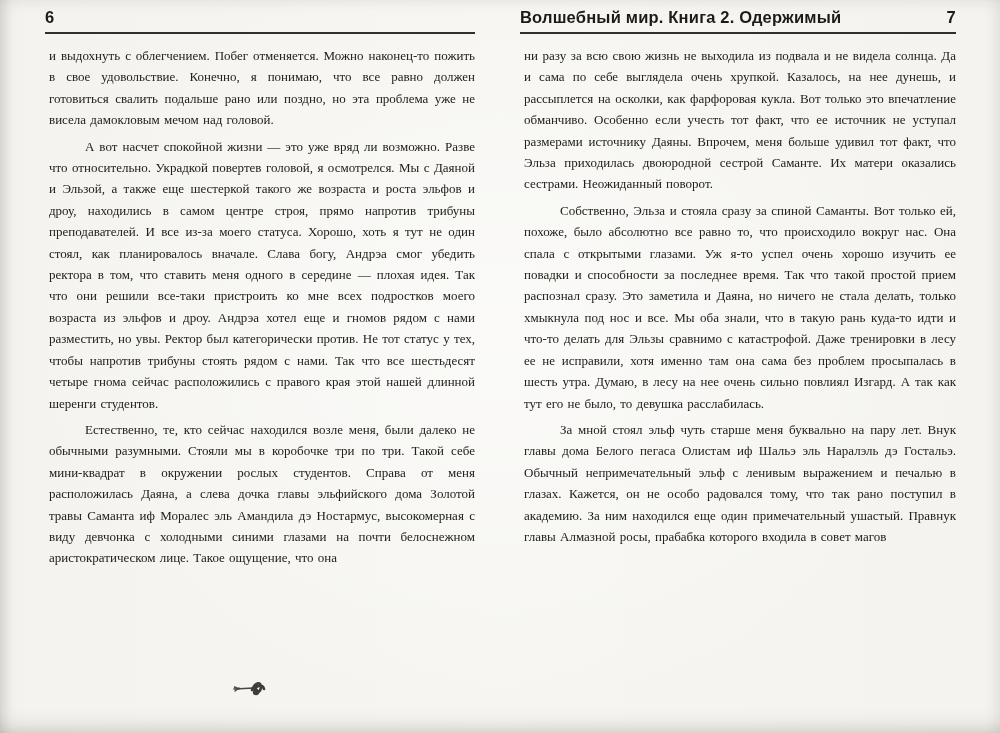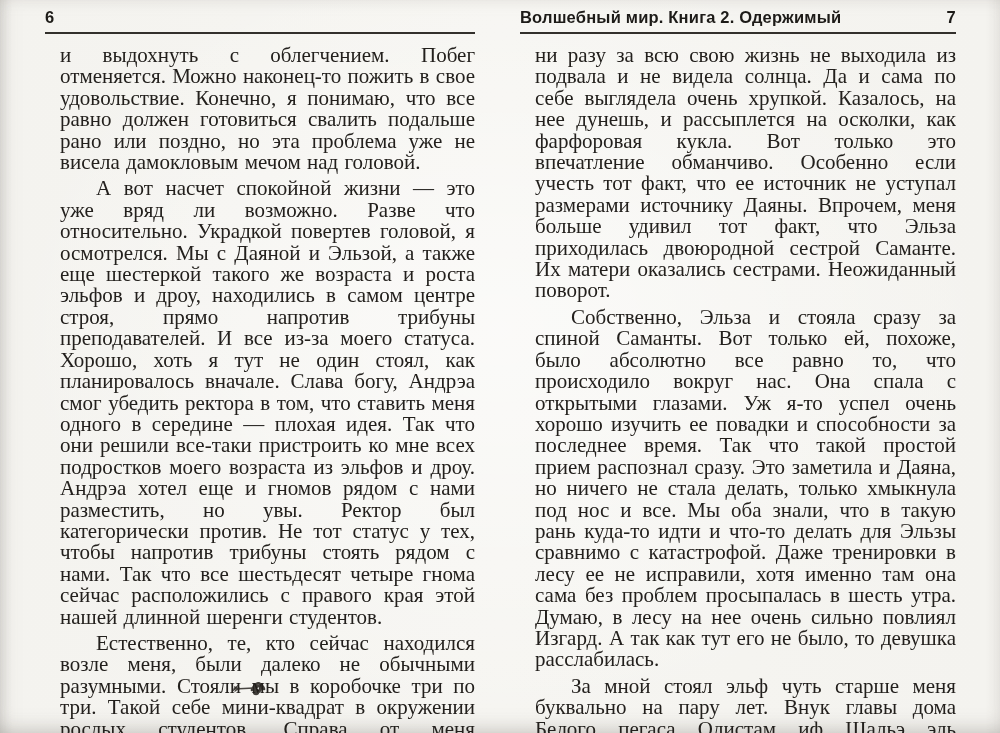--- a/index.html
+++ b/index.html
@@ -43,22 +43,22 @@
     border-bottom: 2px solid #33302c;
     margin-bottom: 11px;
   }
   .page-num { flex: 0 0 auto; }
   .running-title { flex: 0 0 auto; }
 
   .page-text {
     text-align: justify;
   }
   .para {
-    margin: 0 0 5px 15px;
-    font-size: 21px;
+    margin: 0 0 5px 4px;
+    font-size: 13px;
     line-height: 21.4px;
     text-align: justify;
     word-spacing: 1px;
   }
   .para.indent { text-indent: 36px; }
 
   .ornament {
     position: absolute;
     left: 232px;
     top: 678px;

